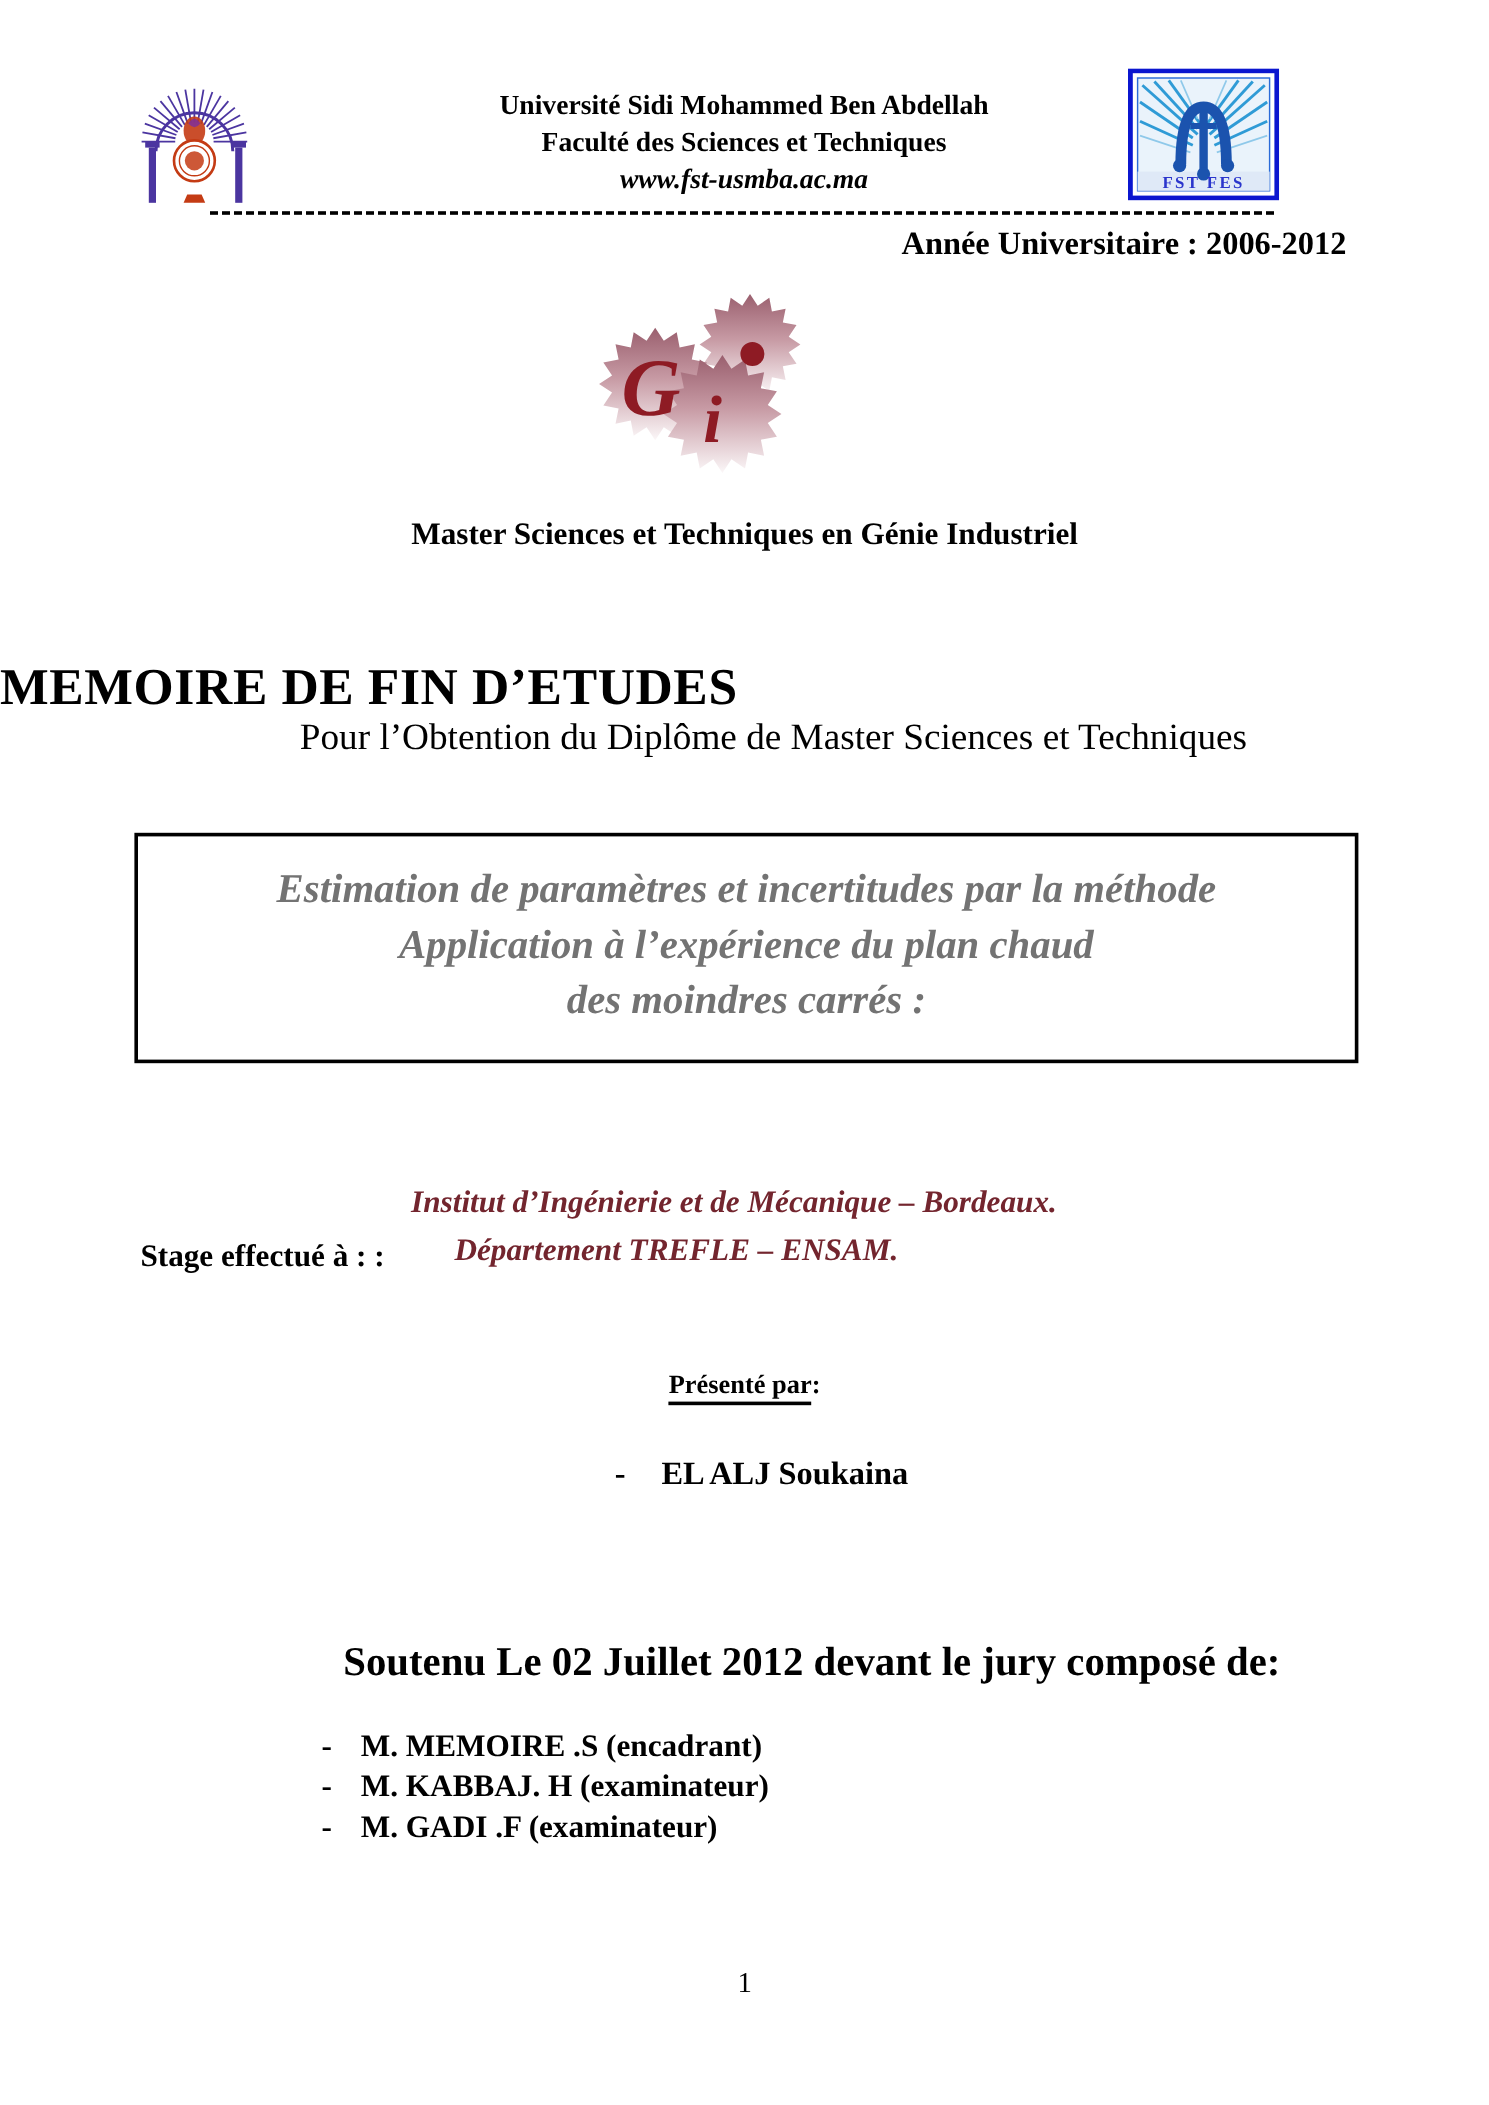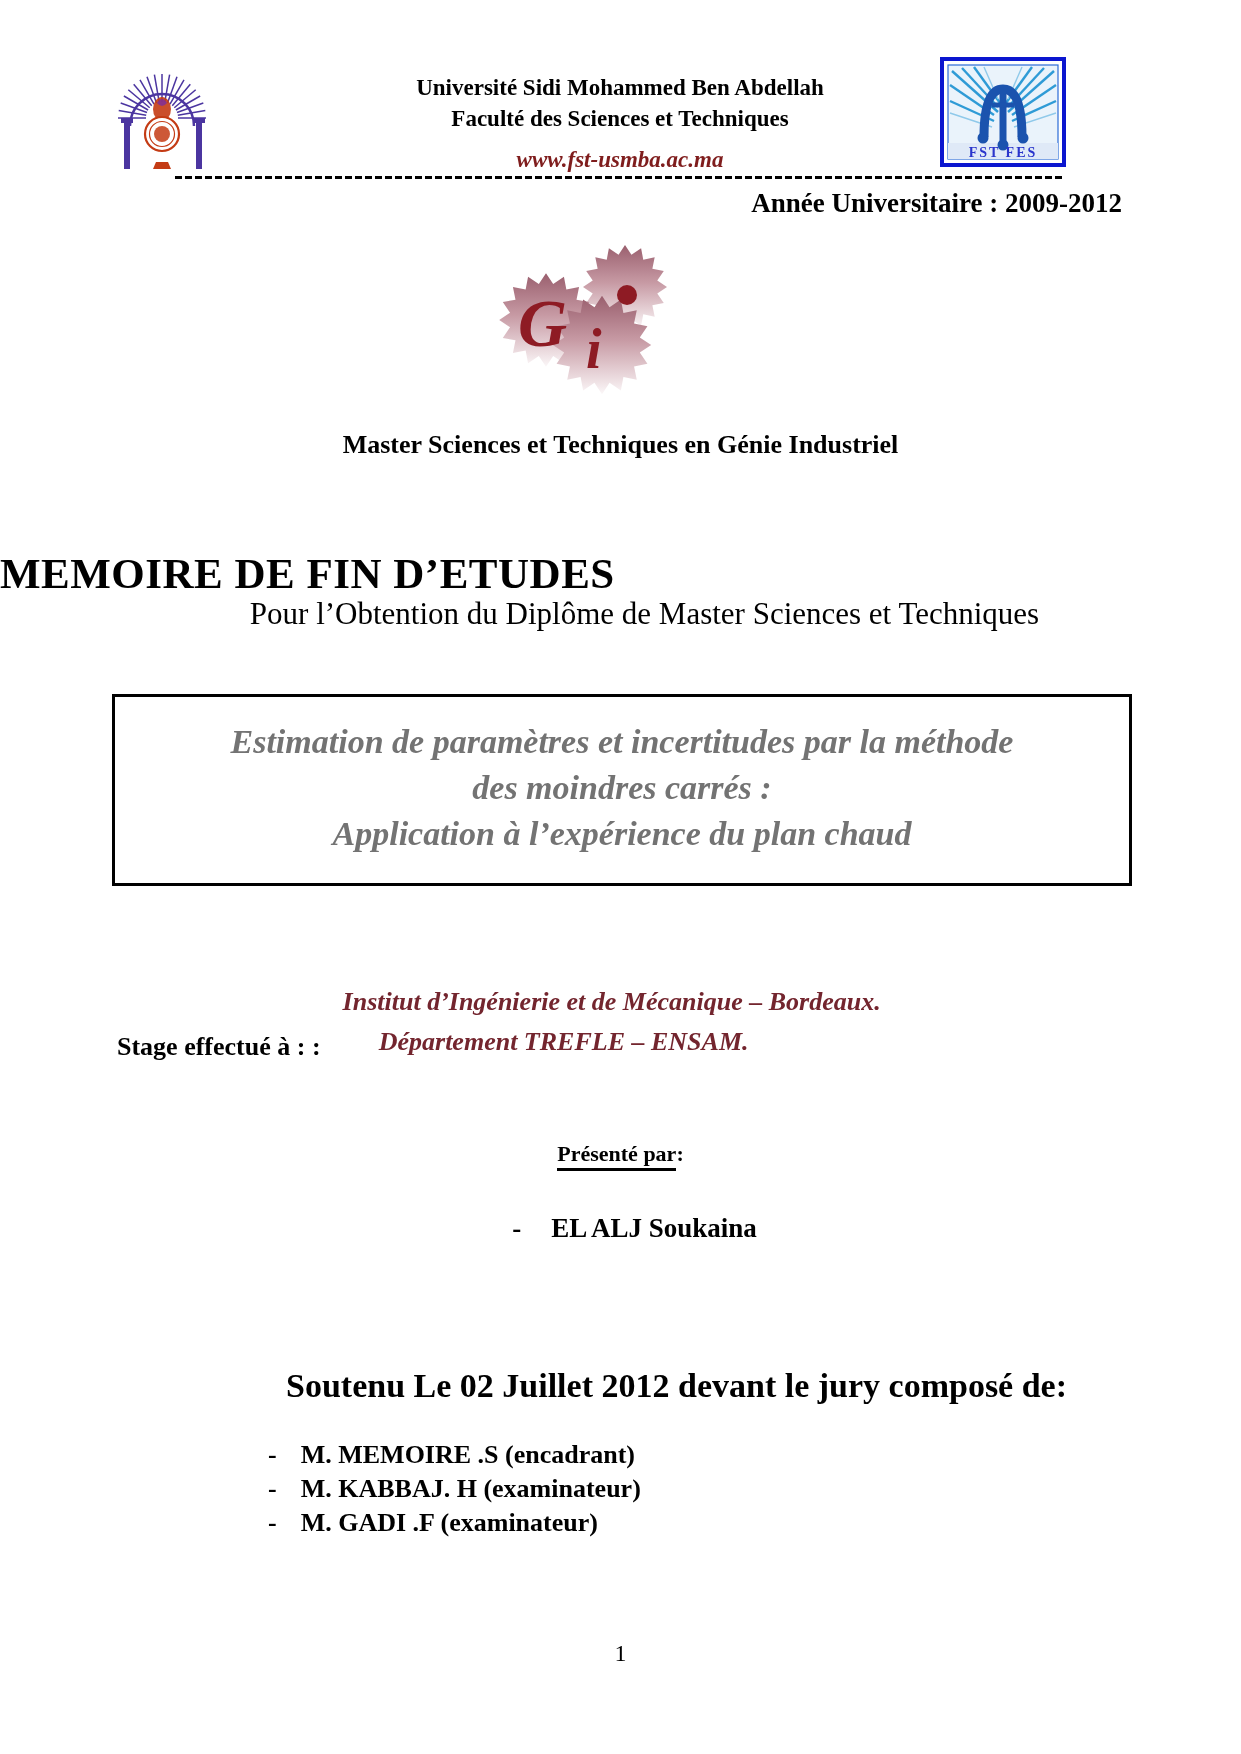--- a/index.html
+++ b/index.html
@@ -6,21 +6,21 @@
   .page{
     position:relative;width:1241px;height:1754px;background:#ffffff;
     font-family:"Liberation Serif","DejaVu Serif",serif;color:#000;overflow:hidden;
   }
   
   .emblem{position:absolute;left:116px;top:66px;width:94px;height:106px;}
   .header-center{
     position:absolute;left:300px;top:72px;width:640px;text-align:center;
     font-weight:bold;font-size:23px;line-height:31px;
   }
-  .website{color:#7f1d1d;font-style:italic;font-size:23px;margin-top:10px;}
+  .website{color:#000000;font-style:italic;font-size:23px;}
   .fst-logo{position:absolute;left:940px;top:57px;width:126px;height:110px;}
   .dash-line{
     position:absolute;left:175px;top:176px;width:890px;height:3px;
     background:repeating-linear-gradient(90deg,#000 0 7px,transparent 7px 10px);
   }
   .annee{
     position:absolute;top:188px;right:119px;
     font-size:27px;font-weight:bold;white-space:nowrap;
   }
   
@@ -135,21 +135,21 @@
       <line x1="52" y1="48" x2="74" y2="48" stroke="#1b53ae" stroke-width="5"></line>
       <circle cx="43" cy="81" r="5.5" fill="#1b53ae"></circle>
       <circle cx="83" cy="81" r="5.5" fill="#1b53ae"></circle>
       <circle cx="63" cy="88" r="5.5" fill="#1b53ae"></circle>
       <text x="63" y="100" text-anchor="middle" font-size="14" font-weight="bold" letter-spacing="2" fill="#2a35cc">FST FES</text>
     </svg>
   </div>
 
   <div class="dash-line"></div>
 
-  <div class="annee">Année Universitaire : 2009-2012</div>
+  <div class="annee">Année Universitaire : 2006-2012</div>
 
   <div class="gi-logo">
     <svg viewBox="0 0 225 155" width="225" height="155">
       <defs>
         <linearGradient id="gg" x1="0" y1="0" x2="0" y2="1">
           <stop offset="0" stop-color="#9a5f6e"></stop>
           <stop offset="0.45" stop-color="#c79aa4"></stop>
           <stop offset="1" stop-color="#fbf7f8"></stop>
         </linearGradient>
         <path id="gear" d="M60,0 L46.1,9.2 L55.4,23 L39.1,26.1 L42.4,42.4 L26.1,39.1 L23,55.4 L9.2,46.1 L0,60 L-9.2,46.1 L-23,55.4 L-26.1,39.1 L-42.4,42.4 L-39.1,26.1 L-55.4,23 L-46.1,9.2 L-60,0 L-46.1,-9.2 L-55.4,-23 L-39.1,-26.1 L-42.4,-42.4 L-26.1,-39.1 L-23,-55.4 L-9.2,-46.1 L0,-60 L9.2,-46.1 L23,-55.4 L26.1,-39.1 L42.4,-42.4 L39.1,-26.1 L55.4,-23 L46.1,-9.2 Z"></path>
@@ -163,22 +163,22 @@
     </svg>
   </div>
 
   <div class="program">Master Sciences et Techniques en Génie Industriel</div>
 
   <div class="memoire">MEMOIRE DE FIN D’ETUDES</div>
   <div class="memoire-sub">Pour l’Obtention du Diplôme de Master Sciences et Techniques</div>
 
   <div class="title-box">
     <div>Estimation de paramètres et incertitudes par la méthode</div>
+    <div>Application à l’expérience du plan chaud</div>
     <div>des moindres carrés :</div>
-    <div>Application à l’expérience du plan chaud</div>
   </div>
 
   <div class="stage">
     <span class="stage-label">Stage effectué à : :</span>
     <span class="stage-loc">
       <span class="loc1">Institut d’Ingénierie et de Mécanique – Bordeaux.</span>
       <span class="loc2">Département TREFLE – ENSAM.</span>
     </span>
   </div>
 

